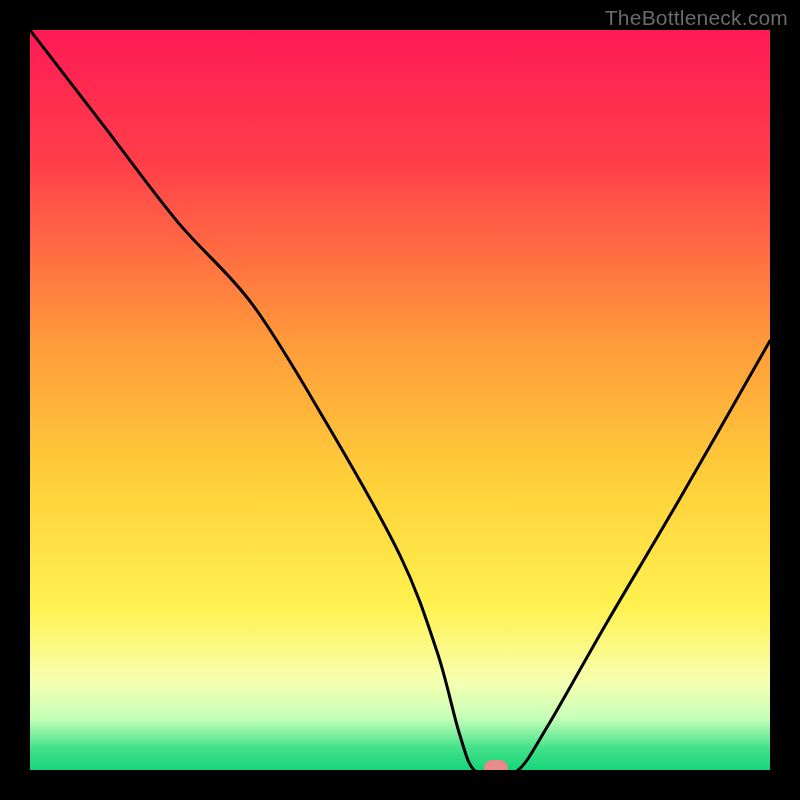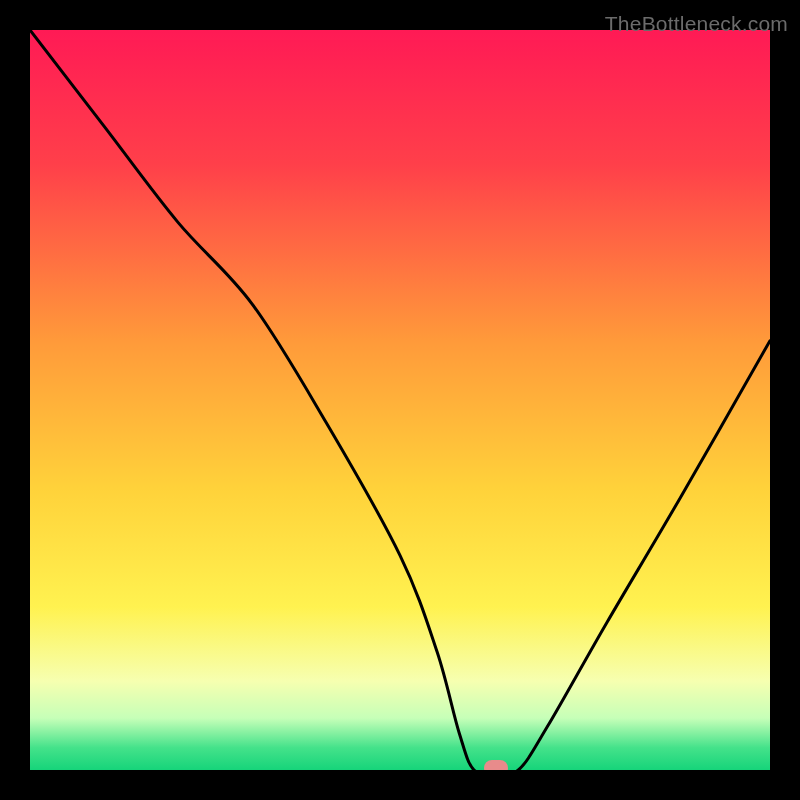--- a/index.html
+++ b/index.html
@@ -23,21 +23,21 @@
     width: 740px;
     height: 740px;
     overflow: hidden;
   }
   .gradient {
     position: absolute;
     inset: 0;
   }
   .watermark {
     position: absolute;
-    top: 12px;
+    top: 6px;
     right: 12px;
     color: #6b6b6b;
     font-size: 21px;
     font-weight: 500;
     letter-spacing: 0.2px;
   }
   svg.curve {
     position: absolute;
     inset: 0;
   }

